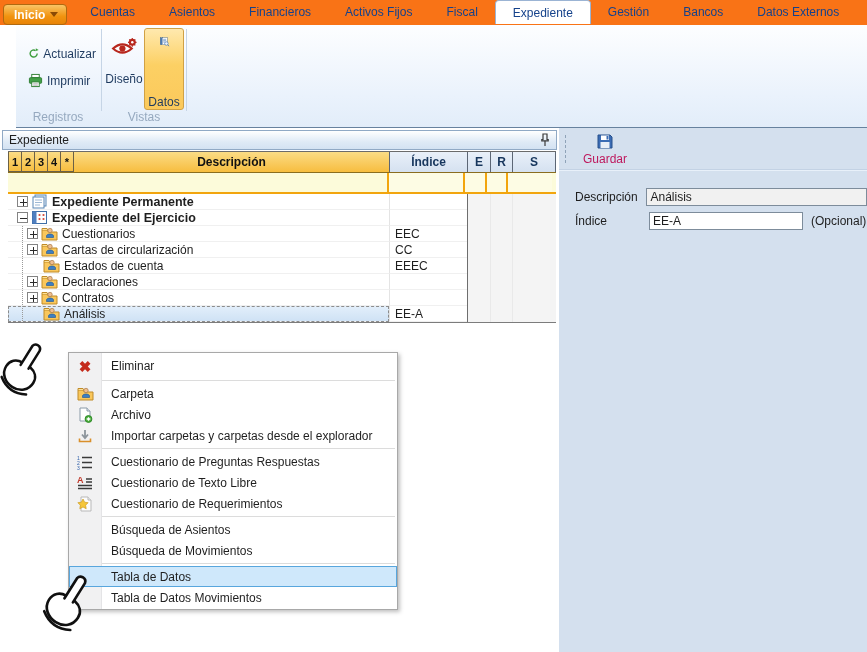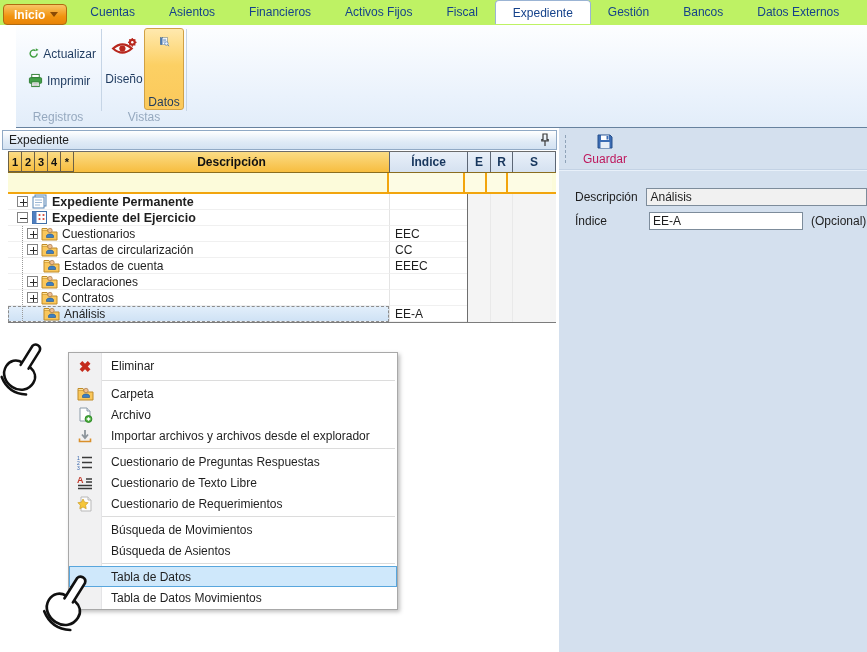--- a/index.html
+++ b/index.html
@@ -1,20 +1,20 @@
 <!DOCTYPE html>
 <html><head>
 <meta charset="utf-8">
 <style>
   * { margin:0; padding:0; box-sizing:border-box; }
   html,body { width:867px; height:652px; overflow:hidden; }
   body { font-family:"Liberation Sans", sans-serif; font-size:12px; background:#fff; position:relative; color:#1e1e1e; }
 
   
-  .tabbar { position:absolute; left:0; top:0; width:867px; height:25px; background:#bef264; display:flex; align-items:flex-end; }
+  .tabbar { position:absolute; left:0; top:0; width:867px; height:25px; background:#f97316; display:flex; align-items:flex-end; }
   .app-btn { position:relative; margin:2px 6px 0 3px; height:21px; padding:0 8px 0 10px; border:1px solid #b06a10;
     border-radius:4px; background:linear-gradient(#f9c566,#f1930f 60%,#e88307); color:#fff; font-weight:bold;
     display:flex; align-items:center; gap:5px; }
   .app-btn .dd { width:0; height:0; border-left:4px solid transparent; border-right:4px solid transparent; border-top:5px solid #8a4a05; }
   .tabs { display:flex; height:25px; align-items:flex-start; }
   .tab { height:24px; padding:0 17px; display:flex; align-items:center; color:#15428b; cursor:default; }
   .tab.active { background:#fff; border:1px solid #9bb4d4; border-bottom:none; border-radius:4px 4px 0 0; color:#15428b; }
 
   
   .ribbon { position:absolute; left:16px; top:25px; width:867px; height:103px; background:linear-gradient(#fdfeff,#eaf2fc 70%,#e2edf9); border-bottom:1px solid #67829e; display:flex; }
@@ -449,21 +449,21 @@
         </svg>
       </span>
     <span class="mtx">Archivo</span>
   </div>
   <div class="mi">
     <span class="mico">
         <svg width="16" height="16">
           <use href="#sym-import"></use>
         </svg>
       </span>
-    <span class="mtx">Importar archivos y archivos desde el explorador</span>
+    <span class="mtx">Importar carpetas y carpetas desde el explorador</span>
   </div>
   <div class="msep"></div>
   <div class="mi">
     <span class="mico">
         <svg width="16" height="16">
           <use href="#sym-list123"></use>
         </svg>
       </span>
     <span class="mtx">Cuestionario de Preguntas Respuestas</span>
   </div>
@@ -479,25 +479,25 @@
     <span class="mico">
         <svg width="16" height="16">
           <use href="#sym-starpage"></use>
         </svg>
       </span>
     <span class="mtx">Cuestionario de Requerimientos</span>
   </div>
   <div class="msep"></div>
   <div class="mi">
     <span class="mico"></span>
+    <span class="mtx">Búsqueda de Asientos</span>
+  </div>
+  <div class="mi">
+    <span class="mico"></span>
     <span class="mtx">Búsqueda de Movimientos</span>
-  </div>
-  <div class="mi">
-    <span class="mico"></span>
-    <span class="mtx">Búsqueda de Asientos</span>
   </div>
   <div class="msep"></div>
   <div class="mi hl">
     <span class="mico"></span>
     <span class="mtx">Tabla de Datos</span>
   </div>
   <div class="mi">
     <span class="mico"></span>
     <span class="mtx">Tabla de Datos Movimientos</span>
   </div>

